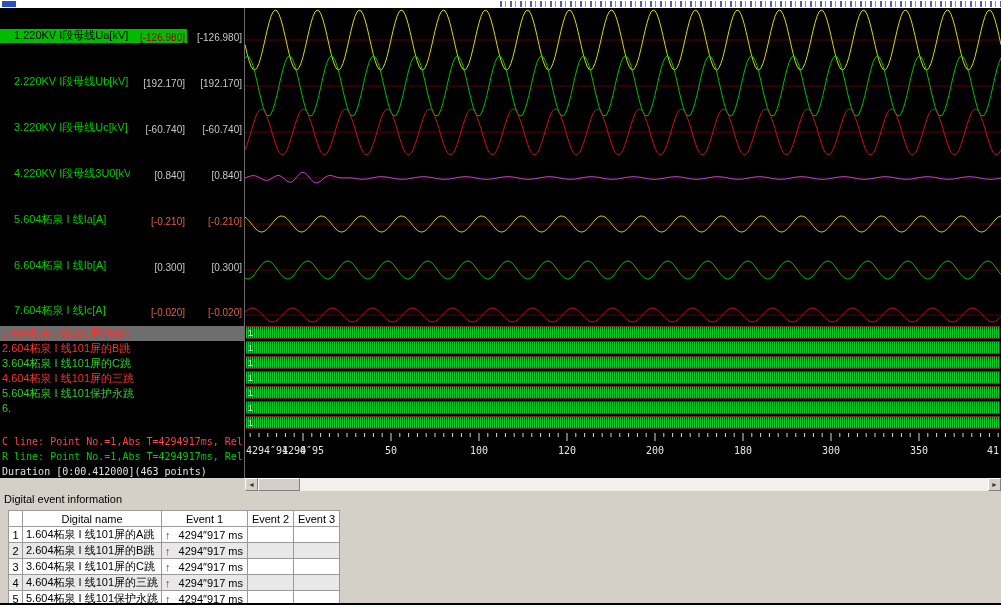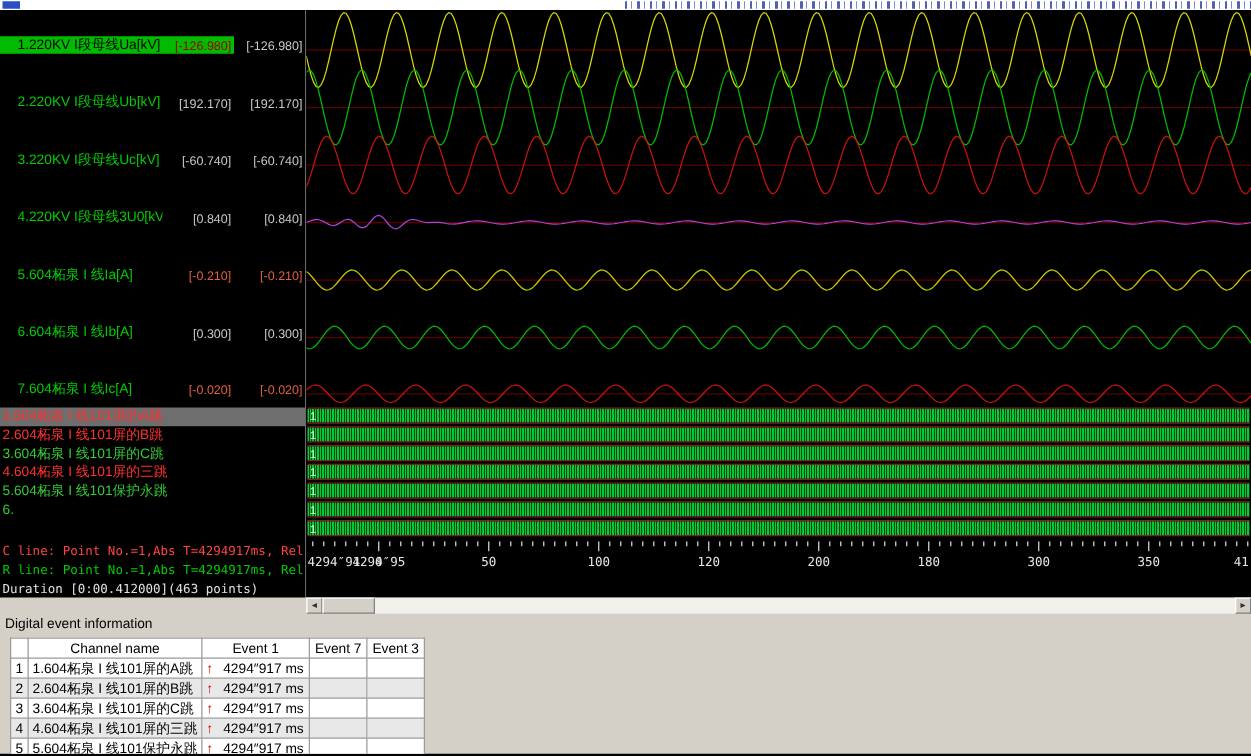--- a/index.html
+++ b/index.html
@@ -284,23 +284,23 @@
       <colgroup>
         <col style="width:14px">
           <col style="width:132px">
           <col style="width:86px">
         <col style="width:46px">
           <col style="width:46px">
       </colgroup>
       <thead>
         <tr>
           <th></th>
-          <th>Channel name</th>
+          <th>Digital name</th>
           <th>Event 1</th>
-          <th>Event 7</th>
+          <th>Event 2</th>
           <th>Event 3</th>
         </tr>
       </thead>
       <tbody id="event-tbody">
           <tr>
             <td class="cnum">1</td>
             <td>1.604柘泉 I 线101屏的A跳</td>
             <td><span class="arrow">↑</span><span class="etime">4294″917 ms</span></td>
             <td></td>
             <td></td>

